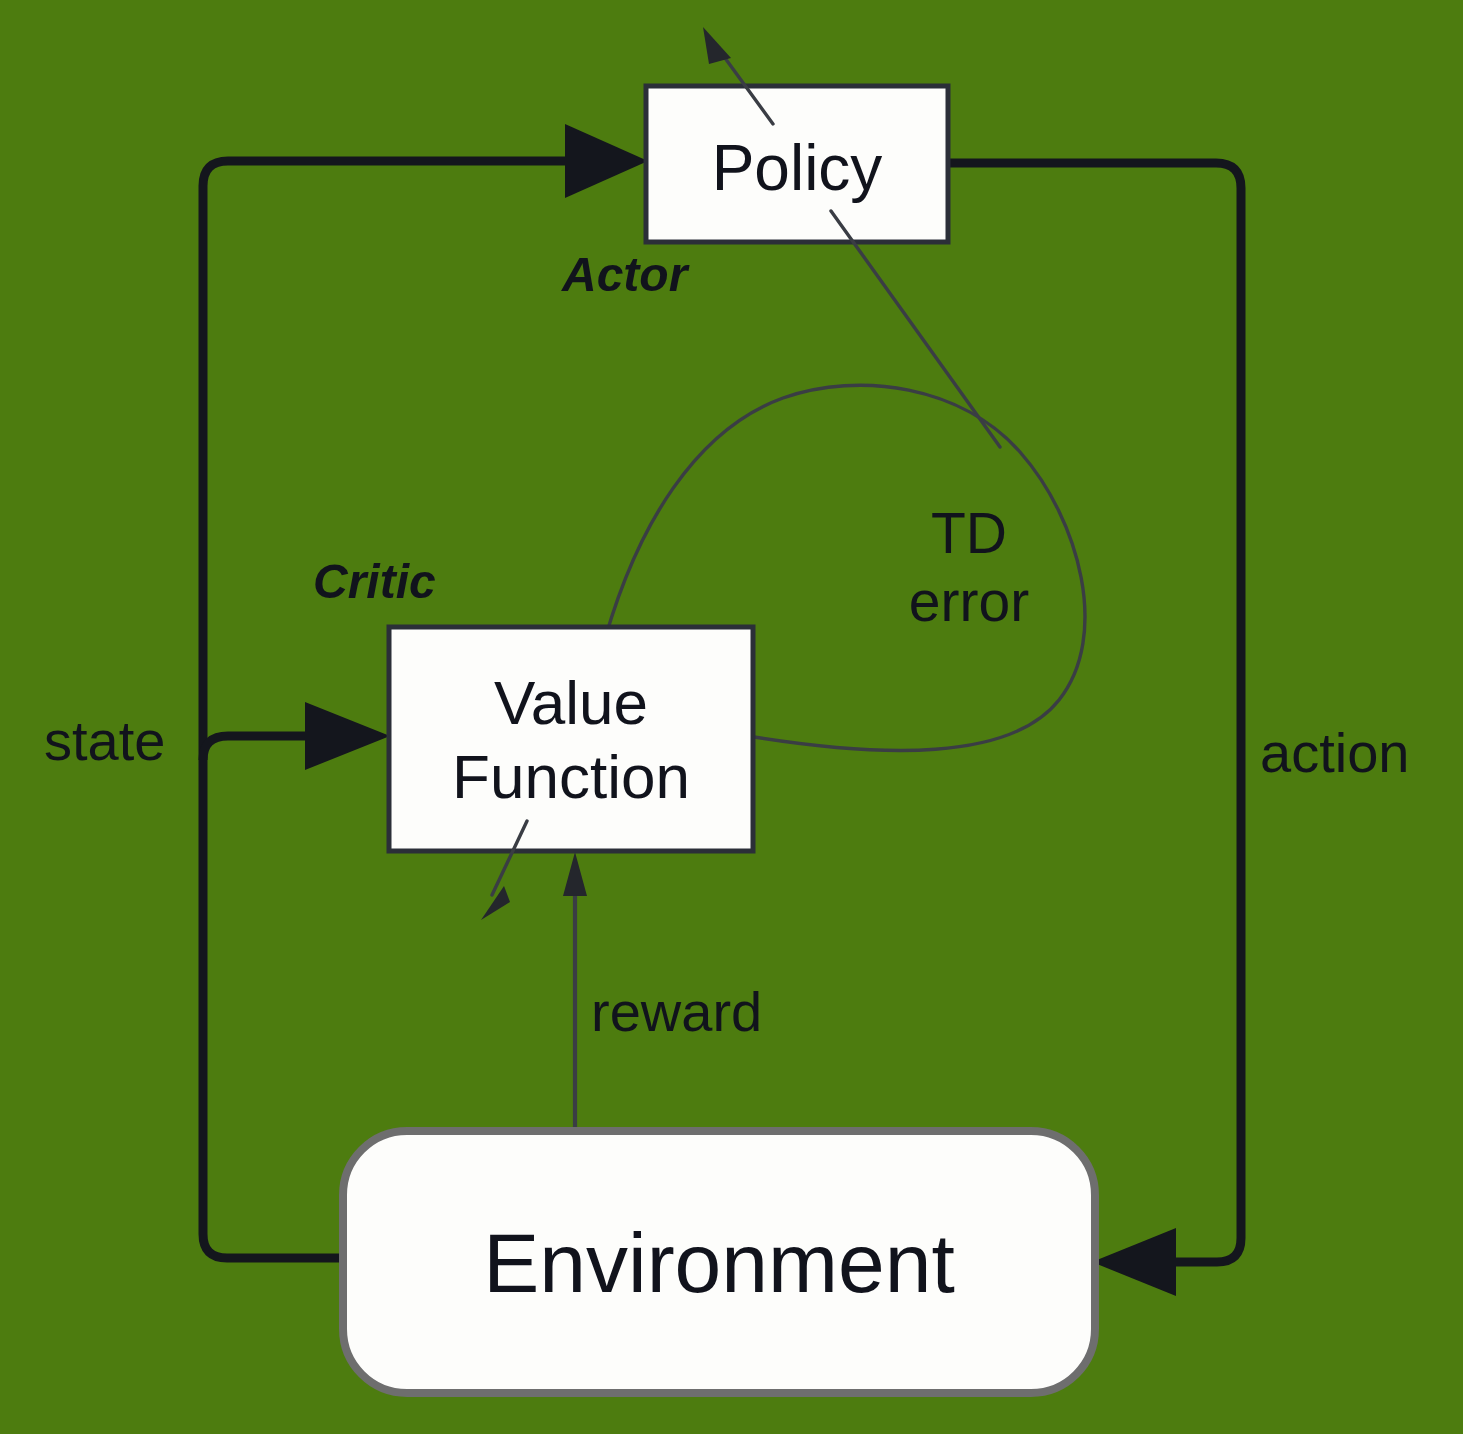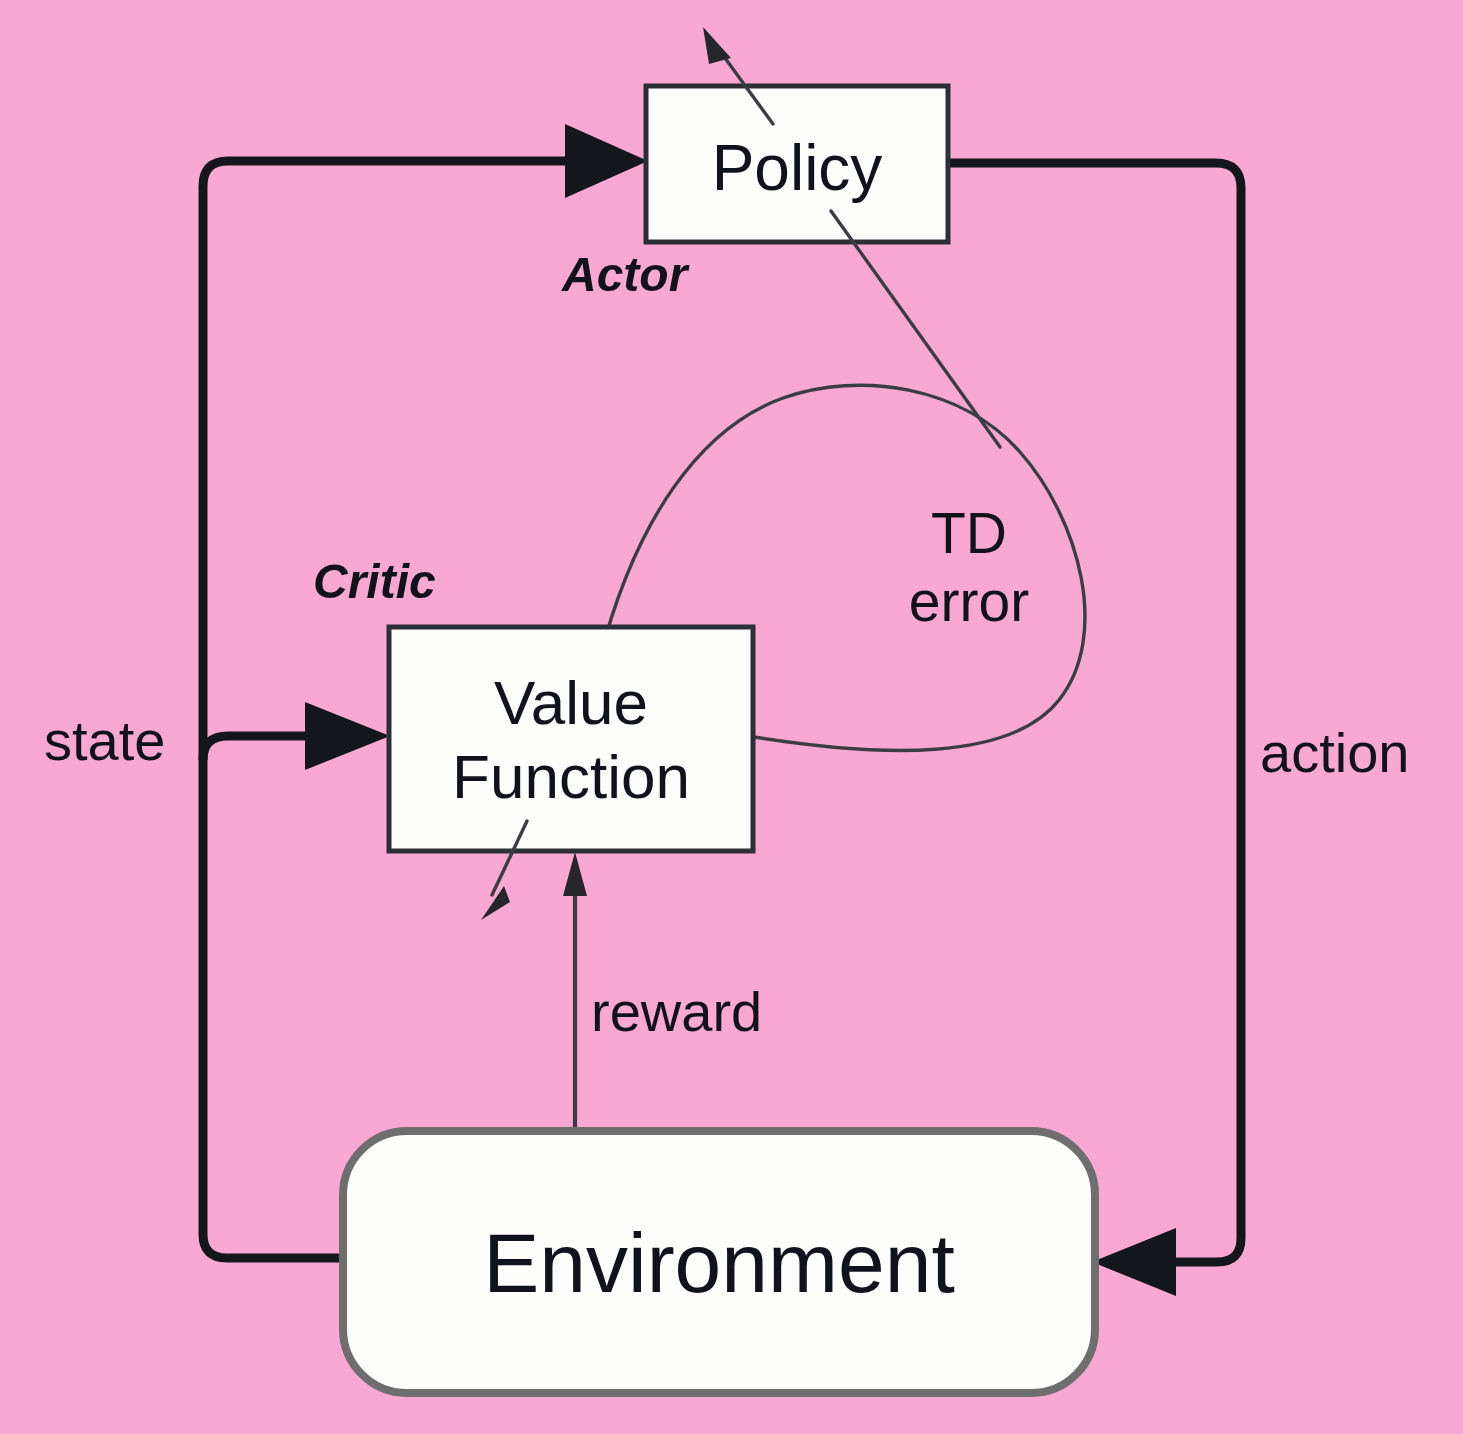--- a/index.html
+++ b/index.html
@@ -10,21 +10,21 @@
   body {
     width: 1463px;
     height: 1434px;
     font-family: "Liberation Sans", sans-serif;
     overflow: hidden;
   }
   #diagram-root {
     position: relative;
     width: 1463px;
     height: 1434px;
-    background: #f9a8d4;
+    background: #4d7c0f;
   }
   svg.canvas {
     position: absolute;
     top: 0;
     left: 0;
     width: 1463px;
     height: 1434px;
     display: block;
   }
   .node-label {

